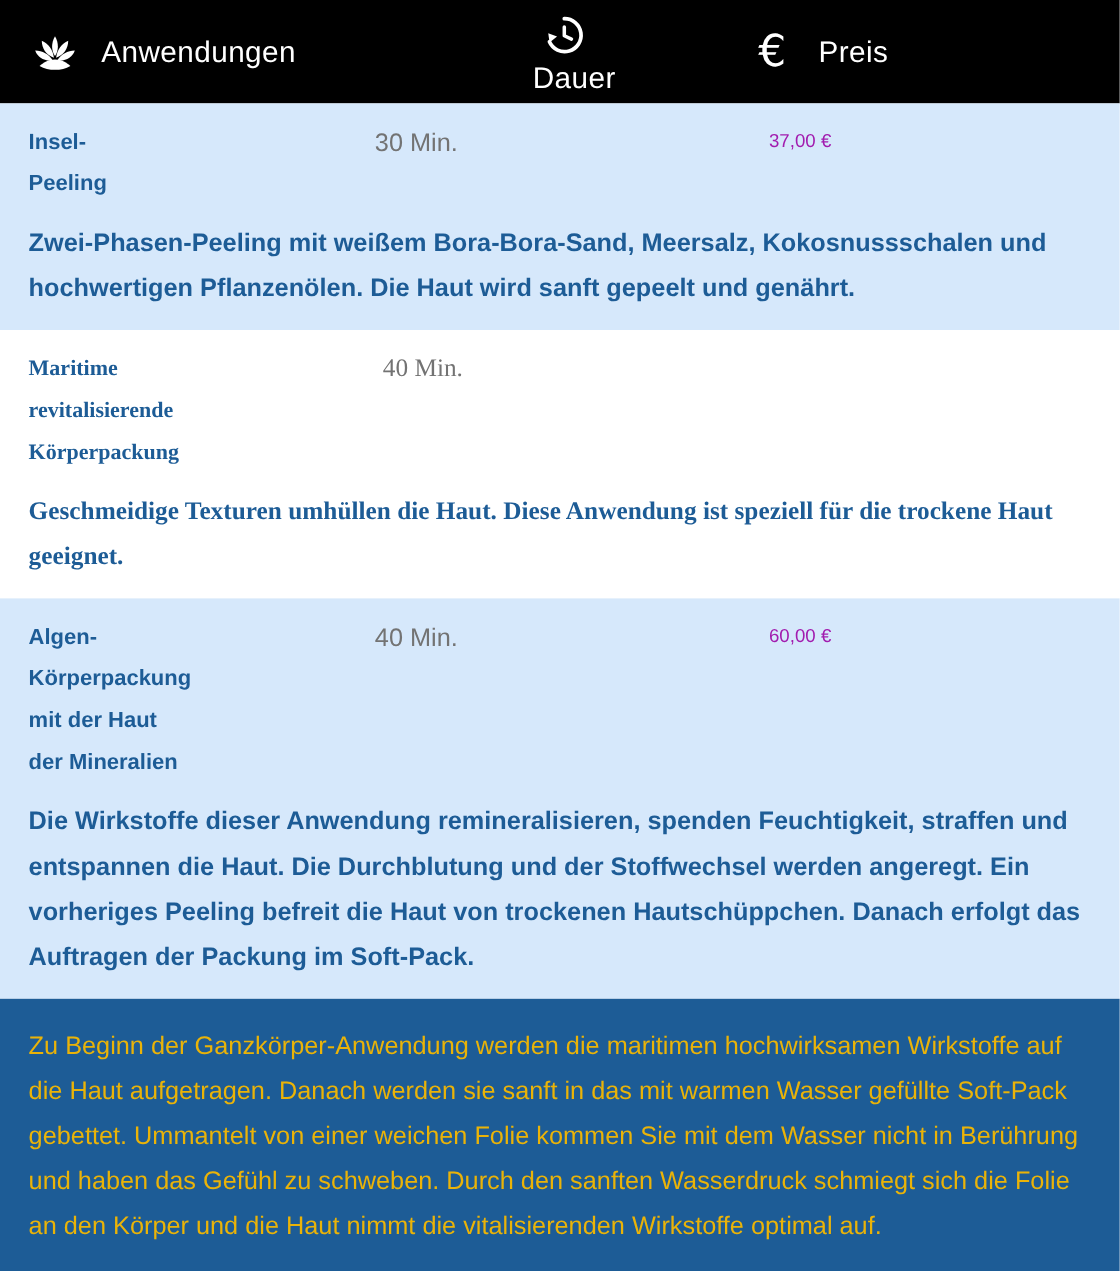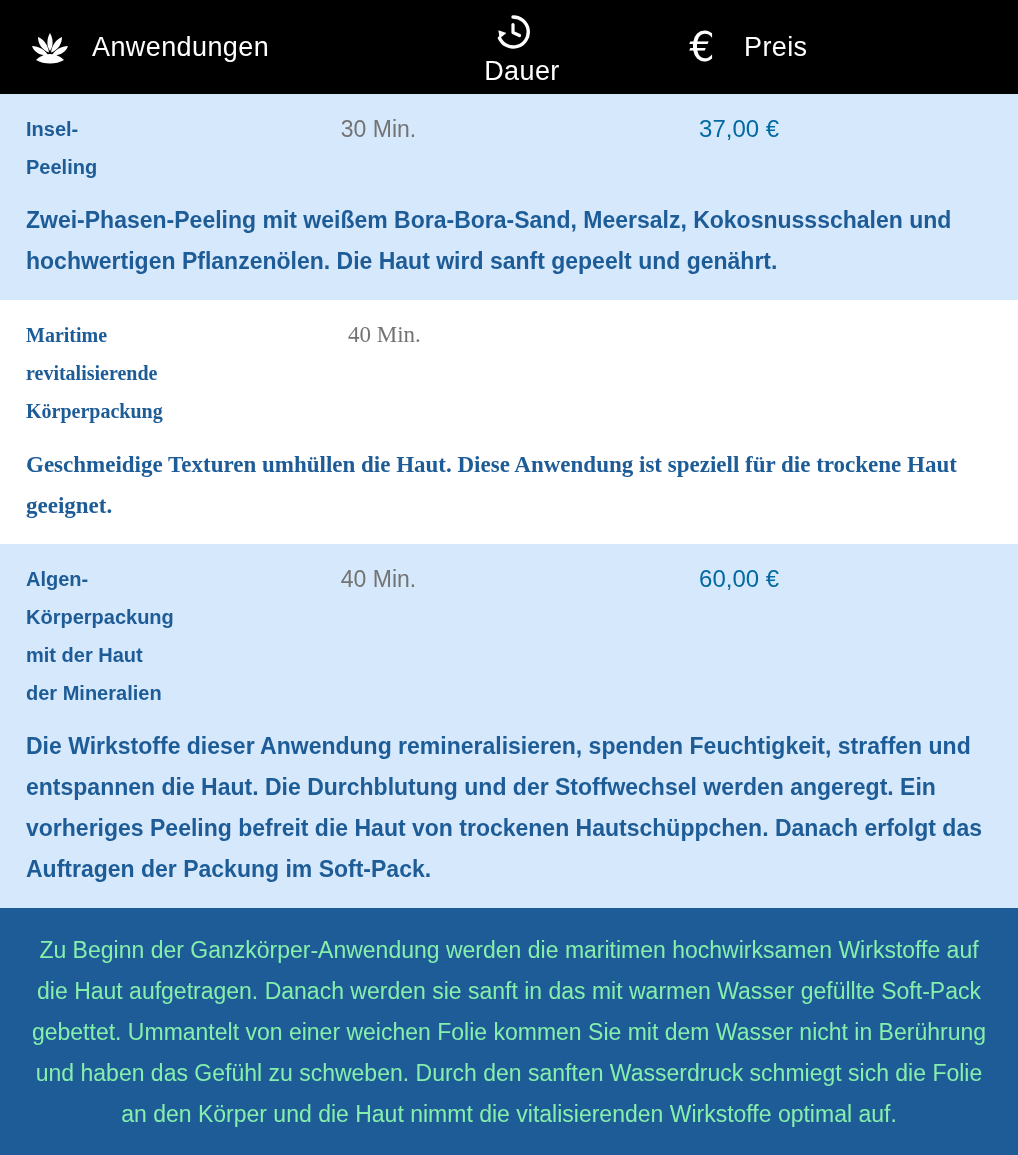--- a/index.html
+++ b/index.html
@@ -80,46 +80,45 @@
     box-sizing: border-box;
   }
   .cell-duration {
     width: 330px;
     font-size: 23px;
     line-height: 38px;
     color: #737373;
   }
   .cell-price {
     width: 300px;
-    font-size: 24px;
+    font-size: 17px;
     line-height: 38px;
-    color: #0369a1;
+    color: #a21caf;
     margin-left: 36px;
   }
   .row-desc {
     padding: 14px 26px 18px 26px;
     font-size: 23px;
     line-height: 41px;
     font-weight: bold;
     color: #1d5c96;
     box-sizing: border-box;
   }
 
   
   .footer-block {
     background: #1d5c96;
     padding: 22px 26px 28px 26px;
     box-sizing: border-box;
   }
   .footer-text {
-    color: #86efac;
+    color: #eab308;
     font-size: 23px;
     line-height: 41px;
     font-weight: normal;
-    text-align: center;
   }
 </style>
 </head>
 <body>
 
 <div class="sheet">
 
   <div class="header">
 
     <div class="hcol hcol-treatments">

